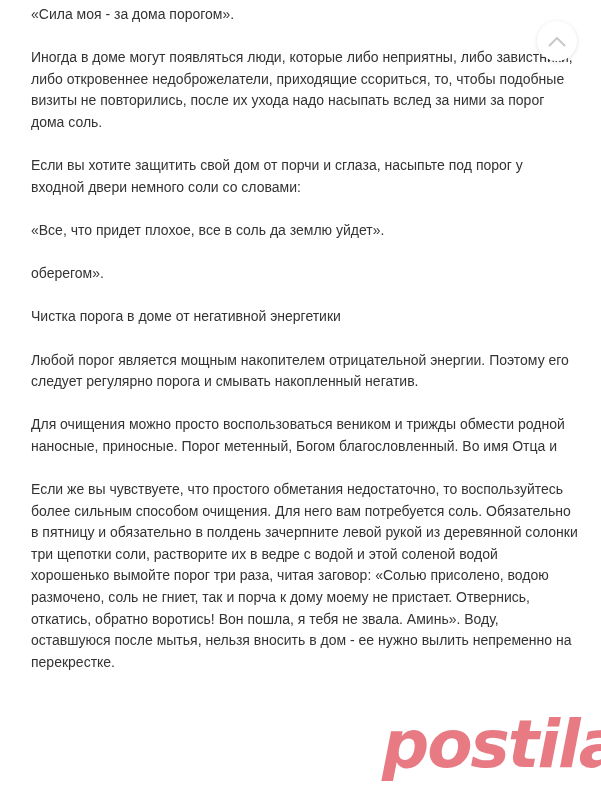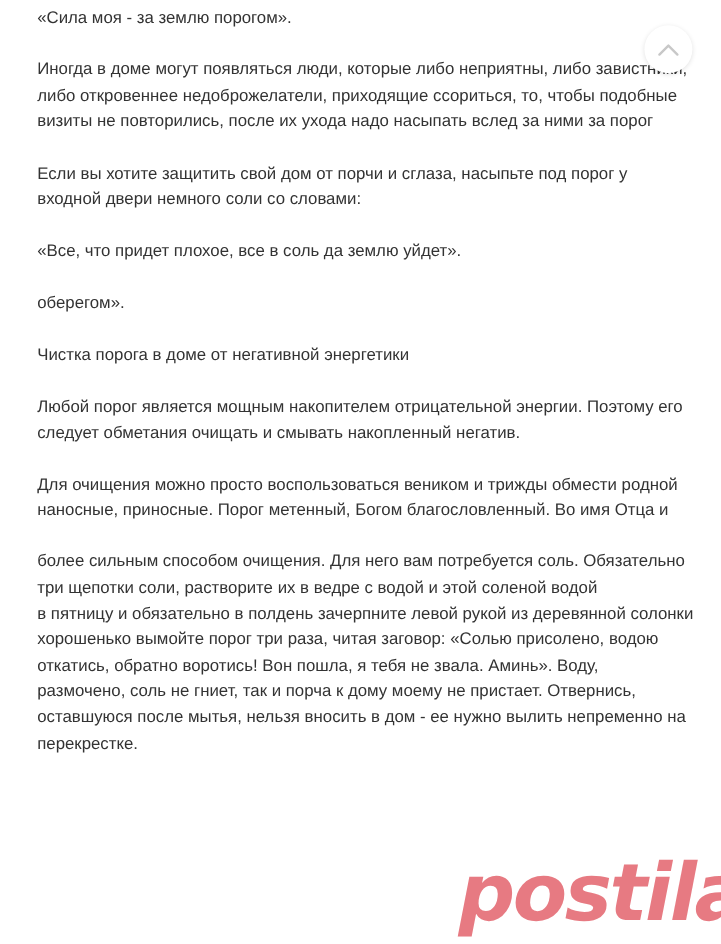--- a/index.html
+++ b/index.html
@@ -62,55 +62,57 @@
       line-height: 1;
       pointer-events: none;
       white-space: nowrap;
     }
   </style>
 </head>
 <body>
 
 <div class="article">
   <p>
-    <span class="line">«Сила моя - за землю порогом».</span>
+    <span class="line">«Сила моя - за дома порогом».</span>
   </p>
   <p>
     <span class="line">Иногда в доме могут появляться люди, которые либо неприятны, либо завистники,</span>
     <span class="line">либо откровеннее недоброжелатели, приходящие ссориться, то, чтобы подобные</span>
     <span class="line">визиты не повторились, после их ухода надо насыпать вслед за ними за порог</span>
+    <span class="line">дома соль.</span>
   </p>
   <p>
     <span class="line">Если вы хотите защитить свой дом от порчи и сглаза, насыпьте под порог у</span>
     <span class="line">входной двери немного соли со словами:</span>
   </p>
   <p>
     <span class="line">«Все, что придет плохое, все в соль да землю уйдет».</span>
   </p>
   <p>
     <span class="line">оберегом».</span>
   </p>
   <p>
     <span class="line">Чистка порога в доме от негативной энергетики</span>
   </p>
   <p>
     <span class="line">Любой порог является мощным накопителем отрицательной энергии. Поэтому его</span>
-    <span class="line">следует обметания очищать и смывать накопленный негатив.</span>
+    <span class="line">следует регулярно порога и смывать накопленный негатив.</span>
   </p>
   <p>
     <span class="line">Для очищения можно просто воспользоваться веником и трижды обмести родной</span>
     <span class="line">наносные, приносные. Порог метенный, Богом благословленный. Во имя Отца и</span>
   </p>
   <p>
+    <span class="line">Если же вы чувствуете, что простого обметания недостаточно, то воспользуйтесь</span>
     <span class="line">более сильным способом очищения. Для него вам потребуется соль. Обязательно</span>
+    <span class="line">в пятницу и обязательно в полдень зачерпните левой рукой из деревянной солонки</span>
     <span class="line">три щепотки соли, растворите их в ведре с водой и этой соленой водой</span>
-    <span class="line">в пятницу и обязательно в полдень зачерпните левой рукой из деревянной солонки</span>
     <span class="line">хорошенько вымойте порог три раза, читая заговор: «Солью присолено, водою</span>
+    <span class="line">размочено, соль не гниет, так и порча к дому моему не пристает. Отвернись,</span>
     <span class="line">откатись, обратно воротись! Вон пошла, я тебя не звала. Аминь». Воду,</span>
-    <span class="line">размочено, соль не гниет, так и порча к дому моему не пристает. Отвернись,</span>
     <span class="line">оставшуюся после мытья, нельзя вносить в дом - ее нужно вылить непременно на</span>
     <span class="line">перекрестке.</span>
   </p>
 </div>
 
 <div class="scroll-top">
   <span>
     <svg width="18" height="11" viewBox="0 0 18 11">
       <polyline points="1.5,9.5 9,2 16.5,9.5" fill="none" stroke="#c8c8c8" stroke-width="2" stroke-linecap="round" stroke-linejoin="round"></polyline>
     </svg>

